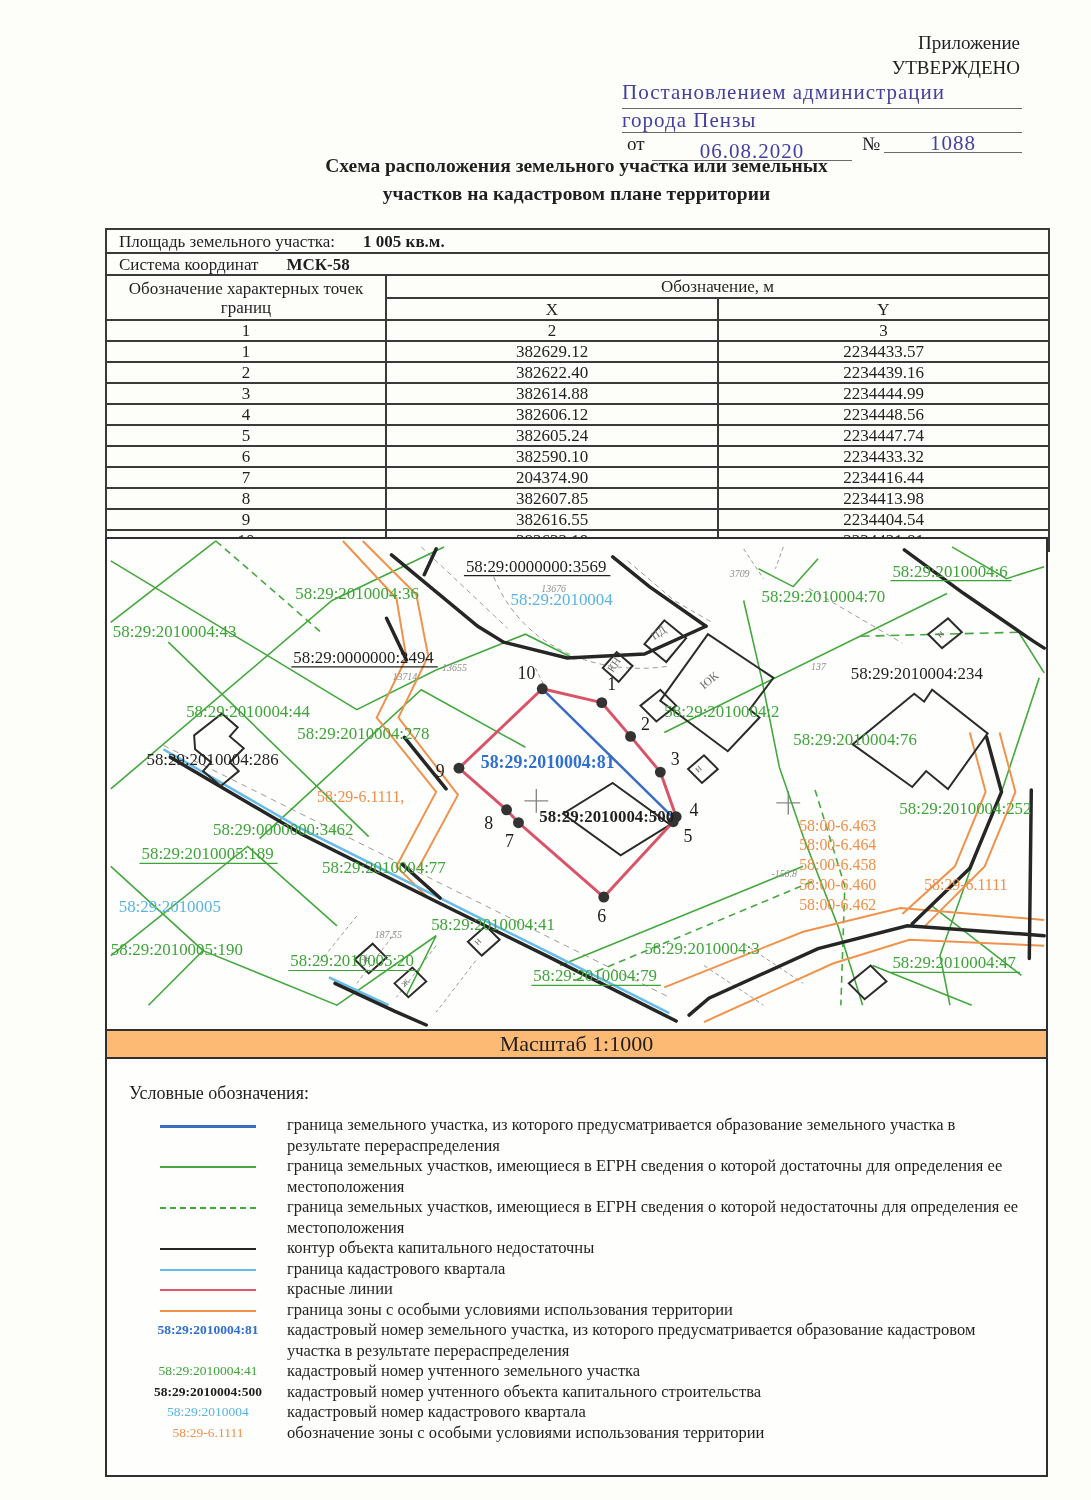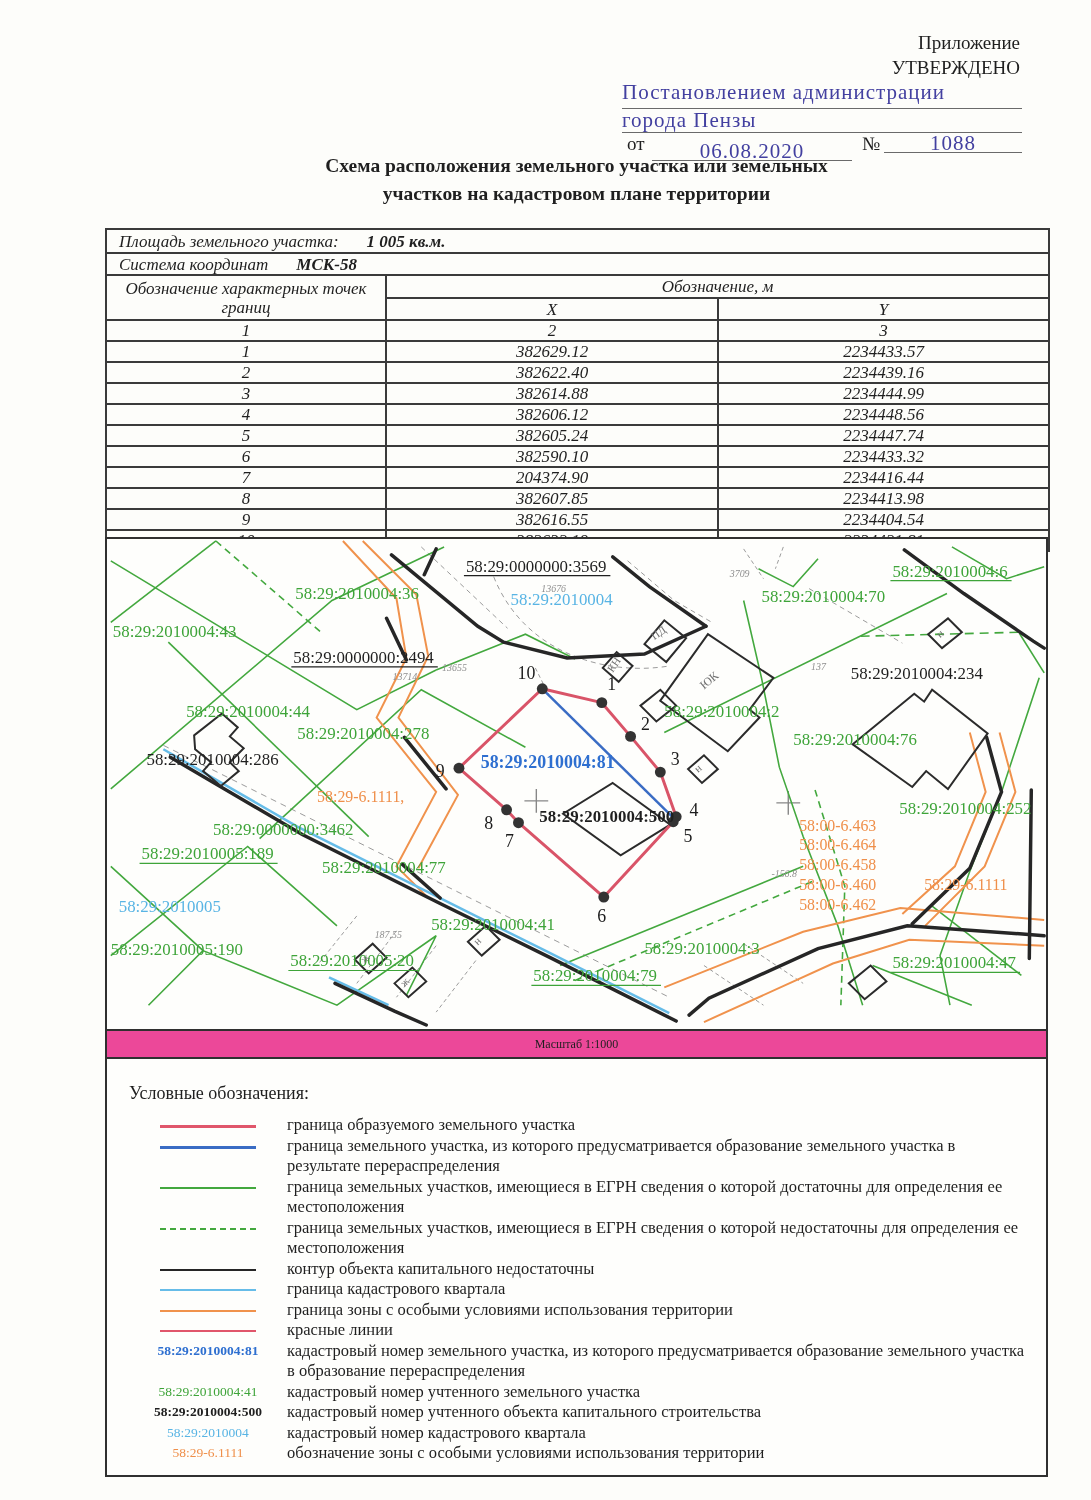--- a/index.html
+++ b/index.html
@@ -14,27 +14,27 @@
   .decree-row{position:absolute;left:622px;top:131px;width:400px;height:23px;font-size:19px;}
   .decree-row .static{position:absolute;top:2px;}
   .from-label{left:5px;}
   .num-label{left:240px;}
   .date-slot{position:absolute;left:30px;top:8px;width:200px;height:21px;border-bottom:1.6px solid #6a6a6a;text-align:center;font-size:21px;}
   .num-slot{position:absolute;left:262px;top:0;width:138px;height:21px;border-bottom:1.6px solid #6a6a6a;text-align:center;font-size:21px;}
   
   .doc-title{position:absolute;left:105px;top:152px;width:943px;text-align:center;font-weight:bold;font-size:19.5px;line-height:28px;}
   
   .coords-table{position:absolute;left:105px;top:228px;width:943px;border-collapse:collapse;table-layout:fixed;font-size:17px;}
-  .coords-table td{border:2px solid #3a3a3a;text-align:center;vertical-align:middle;padding:0;line-height:19px;font-style:italic;}
+  .coords-table td{border:2px solid #3a3a3a;text-align:center;vertical-align:middle;padding:0;line-height:19px;}
   .coords-table td.l{text-align:left;padding-left:12px;}
   .coords-table .v{font-weight:bold;margin-left:28px;}
   
   .map-box{position:absolute;left:105px;top:537px;width:943px;height:494px;border:2px solid #303030;background:#fefefc;box-sizing:border-box;}
   .map-box svg{display:block;}
-  .scale-box{position:absolute;left:105px;top:1031px;width:943px;height:28px;border:2px solid #303030;border-top:none;box-sizing:border-box;text-align:center;font-size:12px;line-height:26px;background:#ec4899;}
+  .scale-box{position:absolute;left:105px;top:1031px;width:943px;height:28px;border:2px solid #303030;border-top:none;box-sizing:border-box;text-align:center;font-size:22px;line-height:26px;background:#fdba74;}
   
   .legend-box{position:absolute;left:105px;top:1059px;width:943px;height:418px;border:2px solid #303030;border-top:none;box-sizing:border-box;background:#fefefc;}
   .legend-heading{position:absolute;left:22px;top:24px;font-size:18px;}
   .legend-items{position:absolute;left:22px;top:56px;width:900px;}
   .lg-row{display:flex;align-items:flex-start;}
   .lg-swatch{width:158px;flex:0 0 158px;display:flex;justify-content:center;align-items:flex-start;}
   .lg-line{width:96px;height:0;margin-top:10px;}
   .lg-code{font-size:13.5px;line-height:20.5px;white-space:nowrap;}
   .lg-text{flex:1;font-size:16.5px;line-height:20.5px;}
   .greens{stroke:var(--c-green-line);}
@@ -312,26 +312,20 @@
     </svg>
   </div>
 
   <div class="scale-box">Масштаб 1:1000</div>
 
   <div class="legend-box">
     <div class="legend-heading">Условные обозначения:</div>
     <div class="legend-items" id="legend-items">
         <div class="lg-row">
           <div class="lg-swatch">
-            <div class="lg-line" style="border-top: 3px solid rgb(224, 86, 107);"></div>
-          </div>
-          <div class="lg-text">граница образуемого земельного участка</div>
-        </div>
-        <div class="lg-row">
-          <div class="lg-swatch">
             <div class="lg-line" style="border-top: 3px solid rgb(58, 108, 196);"></div>
           </div>
           <div class="lg-text">граница земельного участка, из которого предусматривается образование земельного участка в результате перераспределения</div>
         </div>
         <div class="lg-row">
           <div class="lg-swatch">
             <div class="lg-line" style="border-top: 2px solid rgb(67, 168, 62);"></div>
           </div>
           <div class="lg-text">граница земельных участков, имеющиеся в ЕГРН сведения о которой достаточны для определения ее местоположения</div>
         </div>
@@ -348,35 +342,35 @@
           <div class="lg-text">контур объекта капитального недостаточны</div>
         </div>
         <div class="lg-row">
           <div class="lg-swatch">
             <div class="lg-line" style="border-top: 2.5px solid rgb(102, 188, 232);"></div>
           </div>
           <div class="lg-text">граница кадастрового квартала</div>
         </div>
         <div class="lg-row">
           <div class="lg-swatch">
+            <div class="lg-line" style="border-top: 2px solid rgb(224, 86, 107);"></div>
+          </div>
+          <div class="lg-text">красные линии</div>
+        </div>
+        <div class="lg-row">
+          <div class="lg-swatch">
             <div class="lg-line" style="border-top: 2.5px solid rgb(240, 146, 76);"></div>
           </div>
           <div class="lg-text">граница зоны с особыми условиями использования территории</div>
         </div>
         <div class="lg-row">
           <div class="lg-swatch">
-            <div class="lg-line" style="border-top: 2px solid rgb(224, 86, 107);"></div>
-          </div>
-          <div class="lg-text">красные линии</div>
-        </div>
-        <div class="lg-row">
-          <div class="lg-swatch">
             <span class="lg-code" style="color: rgb(46, 111, 208); font-weight: bold;">58:29:2010004:81</span>
           </div>
-          <div class="lg-text">кадастровый номер земельного участка, из которого предусматривается образование земельного участка в образование перераспределения</div>
+          <div class="lg-text">кадастровый номер земельного участка, из которого предусматривается образование кадастровом участка в результате перераспределения</div>
         </div>
         <div class="lg-row">
           <div class="lg-swatch">
             <span class="lg-code" style="color: rgb(62, 164, 57);">58:29:2010004:41</span>
           </div>
           <div class="lg-text">кадастровый номер учтенного земельного участка</div>
         </div>
         <div class="lg-row">
           <div class="lg-swatch">
             <span class="lg-code" style="color: rgb(31, 31, 31); font-weight: bold;">58:29:2010004:500</span>

